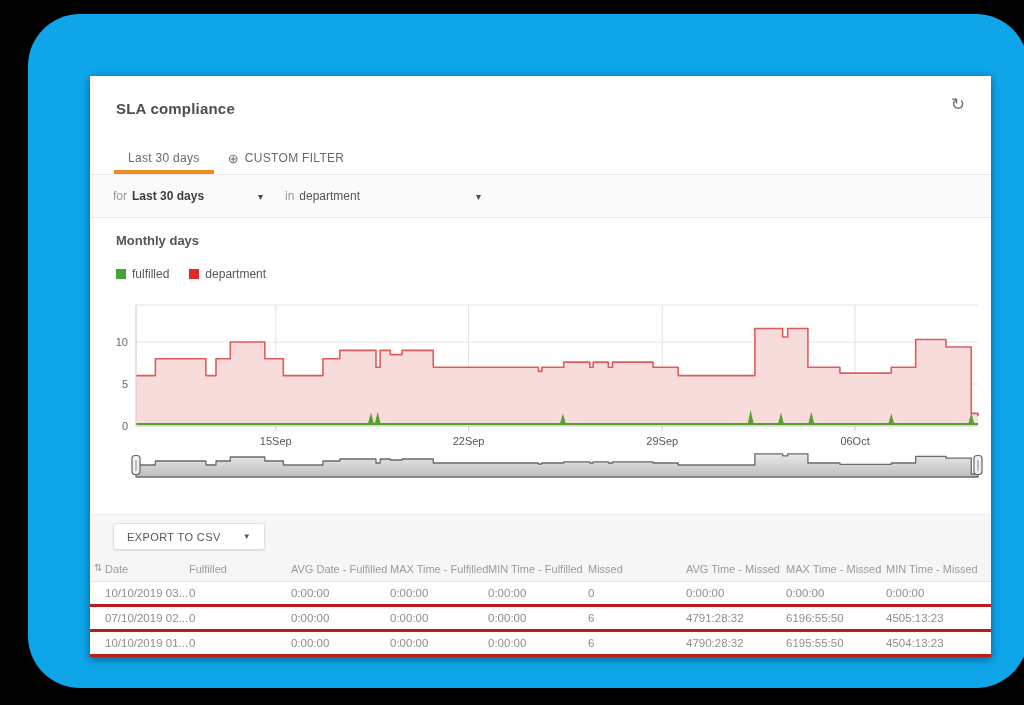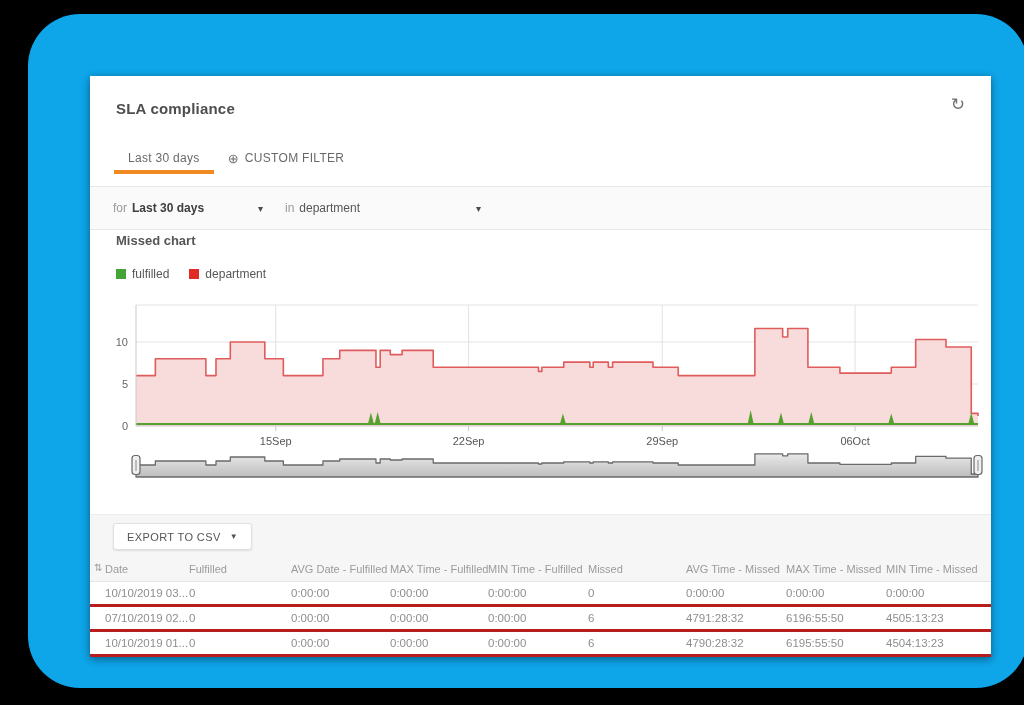--- a/index.html
+++ b/index.html
@@ -23,21 +23,21 @@
          padding:0 14px; font-size:12px; color:#696969; letter-spacing:.3px;
          cursor:pointer; }
   .tab.active::after { content:""; position:absolute; left:0; right:0; bottom:0;
          height:4px; background:#ef8b22; }
   .tab .circle-plus { font-size:13px; color:#6e6e6e; }
 
   
   .filter-bar { position:absolute; left:0; top:98px; width:100%; height:44px;
          background:#fafafa; border-top:1px solid #e8e8e8;
          border-bottom:1px solid #e8e8e8; display:flex; align-items:center;
-         padding-left:23px; font-size:12px; color:#999;margin-top:12px; }
+         padding-left:23px; font-size:12px; color:#999; }
   .filter-select { display:flex; align-items:center; cursor:pointer; }
   .filter-select .lbl { color:#999; margin-right:5px; }
   .filter-select .val { color:#3d3d3d; font-weight:600; }
   .filter-select.secondary .val { color:#555; font-weight:400; }
   .filter-select .caret { color:#4a4a4a; font-size:10px; }
   .fs1 { width:150px; justify-content:space-between; }
   .fs2 { margin-left:22px; width:196px; justify-content:space-between; }
 
   
   .chart-head { position:absolute; left:26px; top:157px; display:flex;
@@ -52,21 +52,21 @@
   #chart { position:absolute; left:0; top:220px; }
 
   
   .table-section { position:absolute; left:0; top:438px; width:100%; bottom:0; }
   .toolbar { position:relative; height:68px; background:#f6f6f6;
              border-top:1px solid #ededed; }
   .export-btn { position:absolute; left:23px; top:8px; height:27px;
              padding:0 13px; background:#fff; border:1px solid #e0e0e0;
              border-radius:3px; box-shadow:0 1px 2px rgba(0,0,0,.10);
              font-size:11px; letter-spacing:.4px; color:#555;
-             display:flex; align-items:center; gap:9px; cursor:pointer;
+             display:flex; align-items:center; gap:22px; cursor:pointer;
              font-family:"Liberation Sans", sans-serif; }
   .export-btn .caret { font-size:8px; color:#555; }
 
   .grid-row { display:grid; padding-left:15px;
      grid-template-columns:84px 102px 99px 98px 100px 98px 100px 100px 1fr;
      align-items:center; }
   .thead { position:absolute; left:0; right:0; bottom:0; height:26px;
            font-size:11px; color:#9b9b9b; border-bottom:1px solid #e6e6e6; }
   .sort-icon { position:absolute; left:4px; top:7px; font-size:10px;
                color:#9b9b9b; line-height:1; cursor:pointer; }
@@ -98,21 +98,21 @@
         <span><span class="lbl">for</span><span class="val">Last 30 days</span></span>
         <span class="caret">▾</span>
       </div>
       <div class="filter-select fs2 secondary">
         <span><span class="lbl">in</span><span class="val">department</span></span>
         <span class="caret">▾</span>
       </div>
     </div>
 
     <div class="chart-head">
-      <span class="h">Missed chart</span>
+      <span class="h">Monthly days</span>
     </div>
 
     <div class="legend">
       <div class="legend-item">
         <span class="swatch" id="sw0" style="background: rgb(67, 163, 53);"></span>
         <span>fulfilled</span>
       </div>
       <div class="legend-item">
         <span class="swatch" id="sw1" style="background: rgb(225, 42, 37);"></span>
         <span>department</span>

